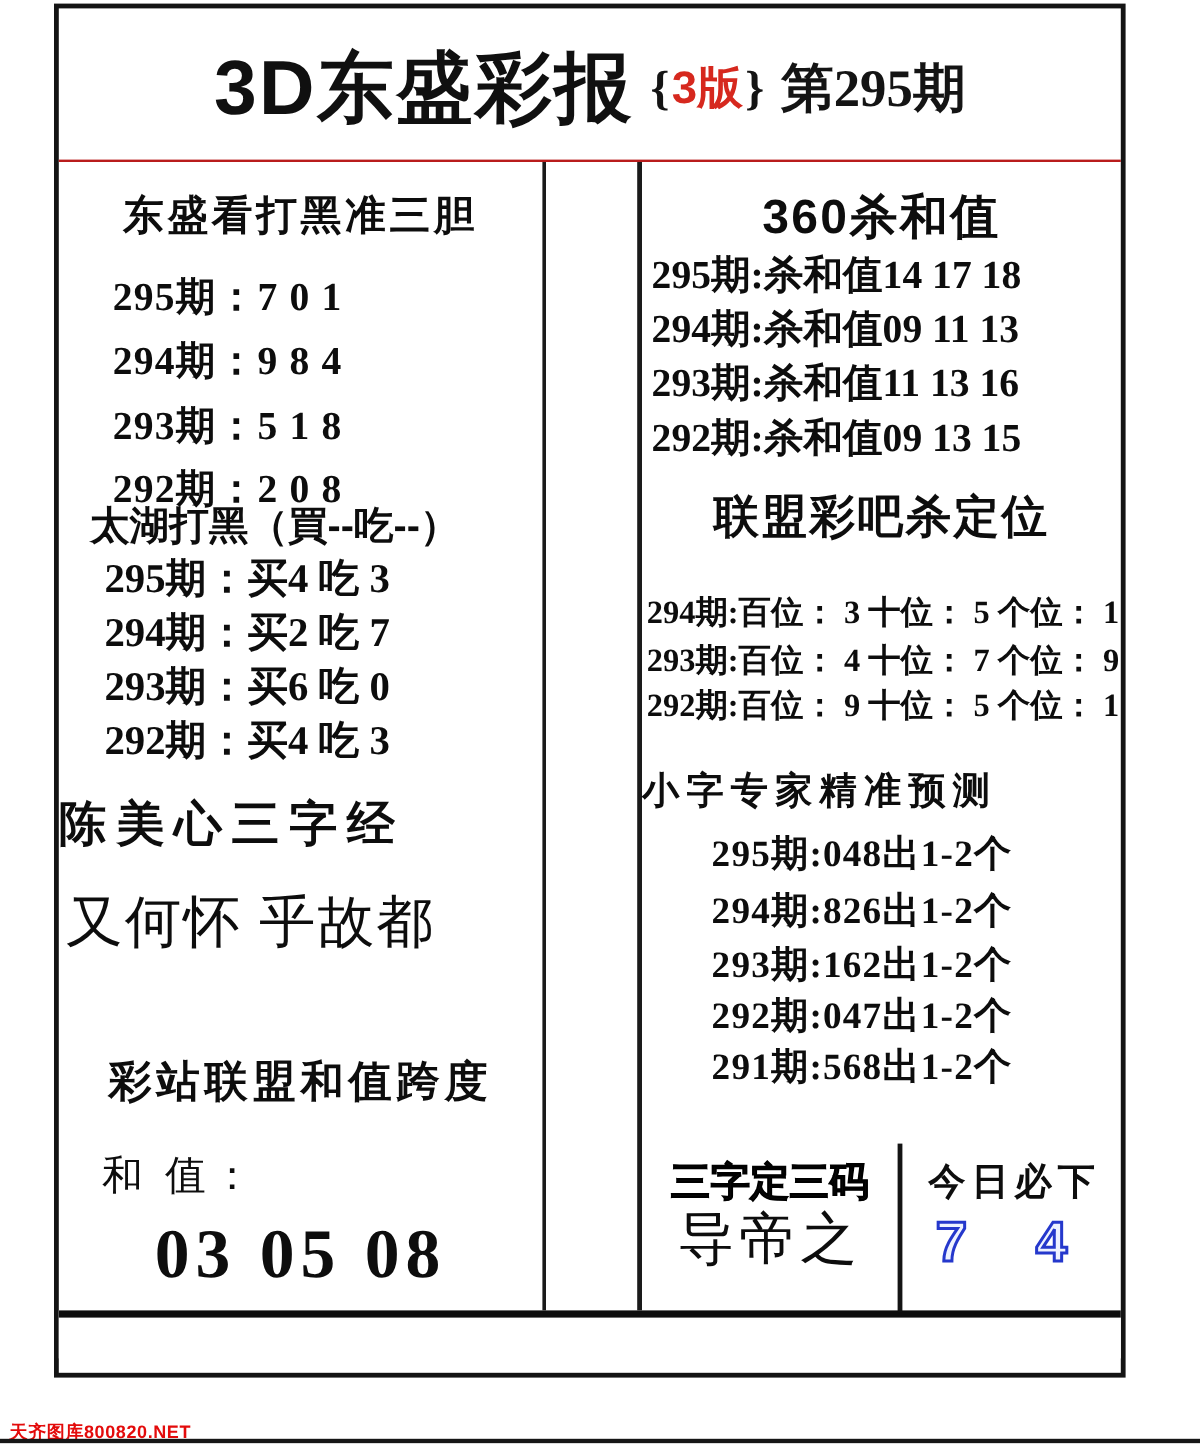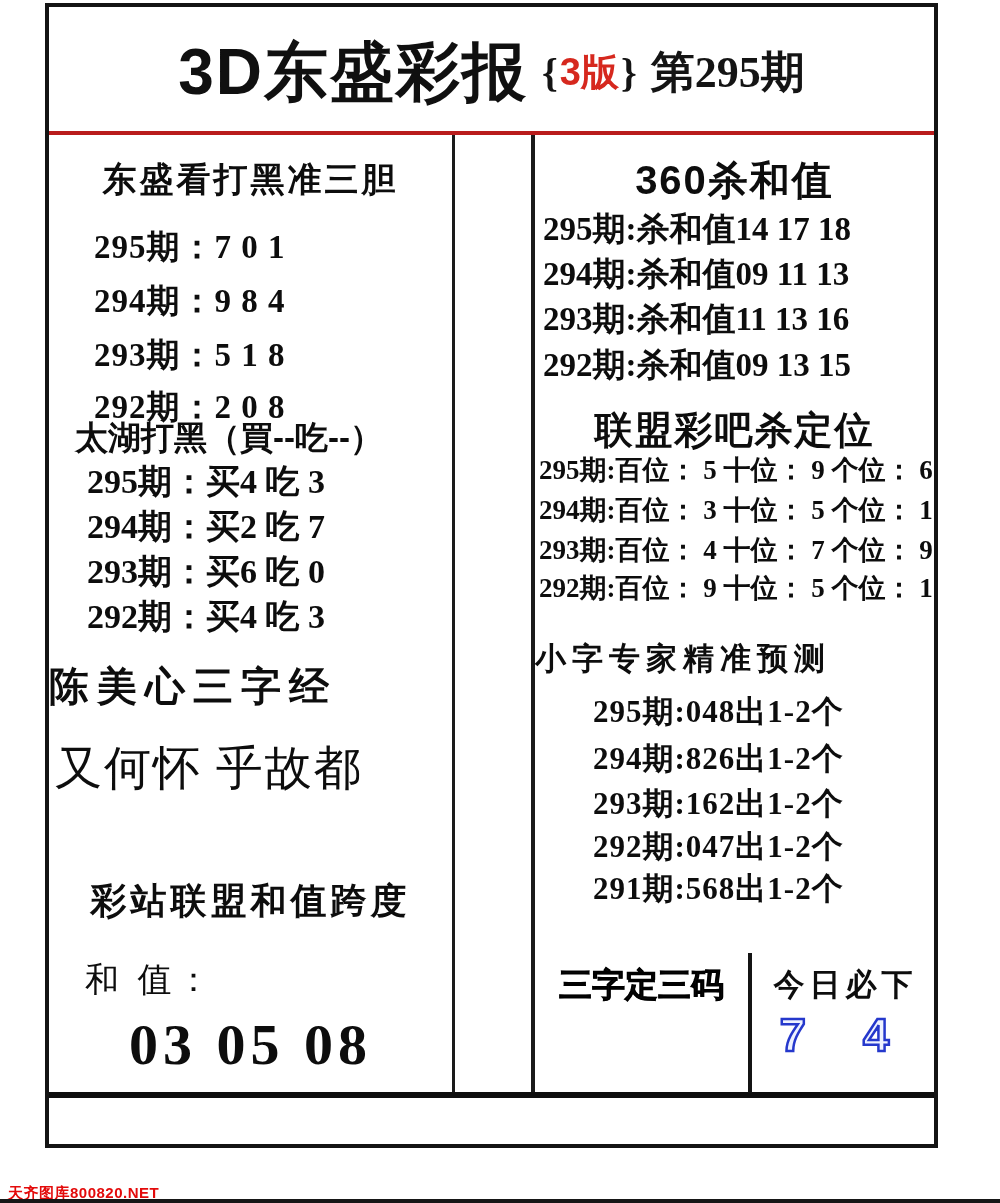--- a/index.html
+++ b/index.html
@@ -8,21 +8,21 @@
     position:relative; width:1000px; height:1203px;
     background:#ffffff; overflow:hidden;
     font-family:"Liberation Serif", serif; color:#0d0d0d;
   }
   .sheet {
     position:absolute; left:45px; top:3px; width:893px; height:1145px;
     border:4px solid #141414; background:#ffffff;
   }
   
   .titlebar {
-    height:128px; border-bottom:4px solid #b91c1c;
+    height:128px; border-bottom:2px solid #b91c1c;
     display:flex; align-items:center; justify-content:center;
     padding-top:6px;
   }
   .t-main {
     font-family:"Liberation Sans", sans-serif; font-weight:900;
     font-size:64px; letter-spacing:2px; color:#101010;
   }
   .t-brace { font-weight:900; font-size:40px; margin:0 2px; color:#141414; }
   .t-brace.left { margin-left:14px; }
   .t-edition {
@@ -125,35 +125,35 @@
       <div class="col-mid"></div>
 
       <div class="col-right">
         <div class="item h-360">360杀和值</div>
         <div class="item sh-row sh-0">295期:杀和值14 17 18</div>
         <div class="item sh-row sh-1">294期:杀和值09 11 13</div>
         <div class="item sh-row sh-2">293期:杀和值11 13 16</div>
         <div class="item sh-row sh-3">292期:杀和值09 13 15</div>
 
         <div class="item h-lianmeng">联盟彩吧杀定位</div>
-        <div class="item dw-row dw-0">295期:百位： 5 十位： 9 个位： 6</div>
         <div class="item dw-row dw-1">294期:百位： 3 十位： 5 个位： 1</div>
         <div class="item dw-row dw-2">293期:百位： 4 十位： 7 个位： 9</div>
         <div class="item dw-row dw-3">292期:百位： 9 十位： 5 个位： 1</div>
 
         <div class="item h-xiaozi">小字专家精准预测</div>
         <div class="item xz-row xz-0">295期:048出1-2个</div>
         <div class="item xz-row xz-1">294期:826出1-2个</div>
         <div class="item xz-row xz-2">293期:162出1-2个</div>
         <div class="item xz-row xz-3">292期:047出1-2个</div>
         <div class="item xz-row xz-4">291期:568出1-2个</div>
 
         <div class="divider-v"></div>
         <div class="item h-sanzi3">三字定三码</div>
         <div class="item h-jinri">今日必下</div>
+        <div class="item v-daodi">导帝之</div>
         <div class="item v-74">7 4</div>
       </div>
 
     </div>
 
     <div class="strip"></div>
   </div>
 
   <div class="watermark">天齐图库800820.NET</div>
   <div class="bottom-bar"></div>

